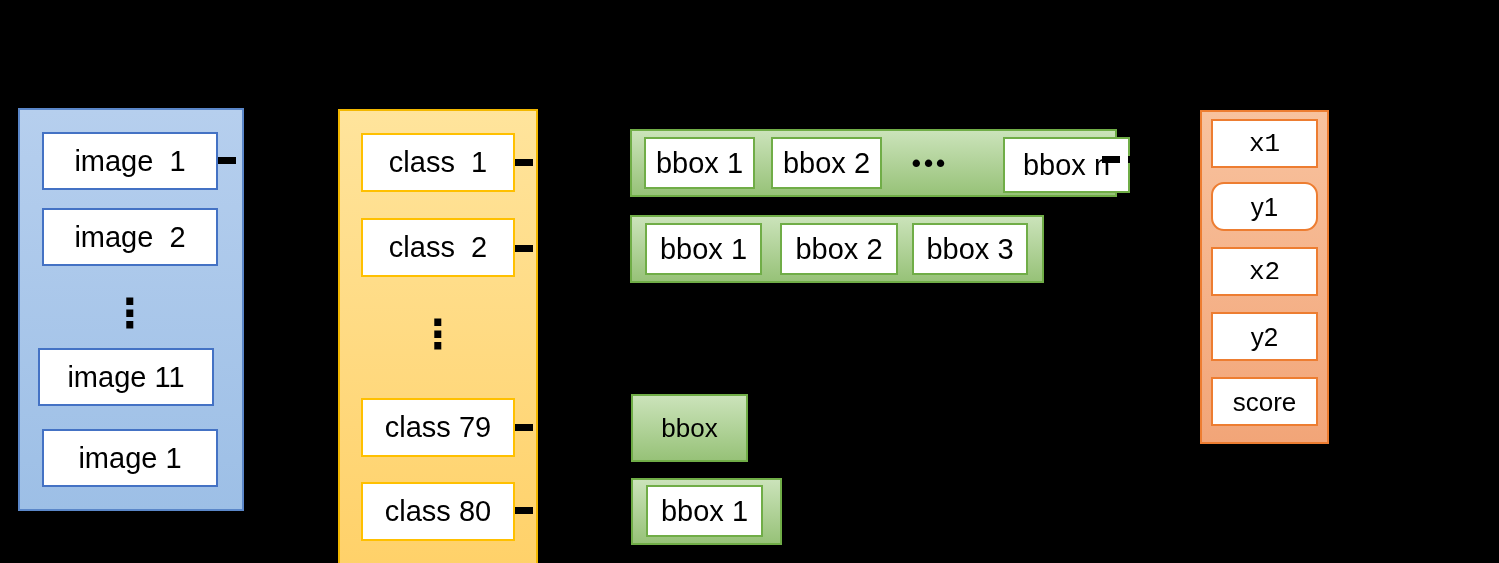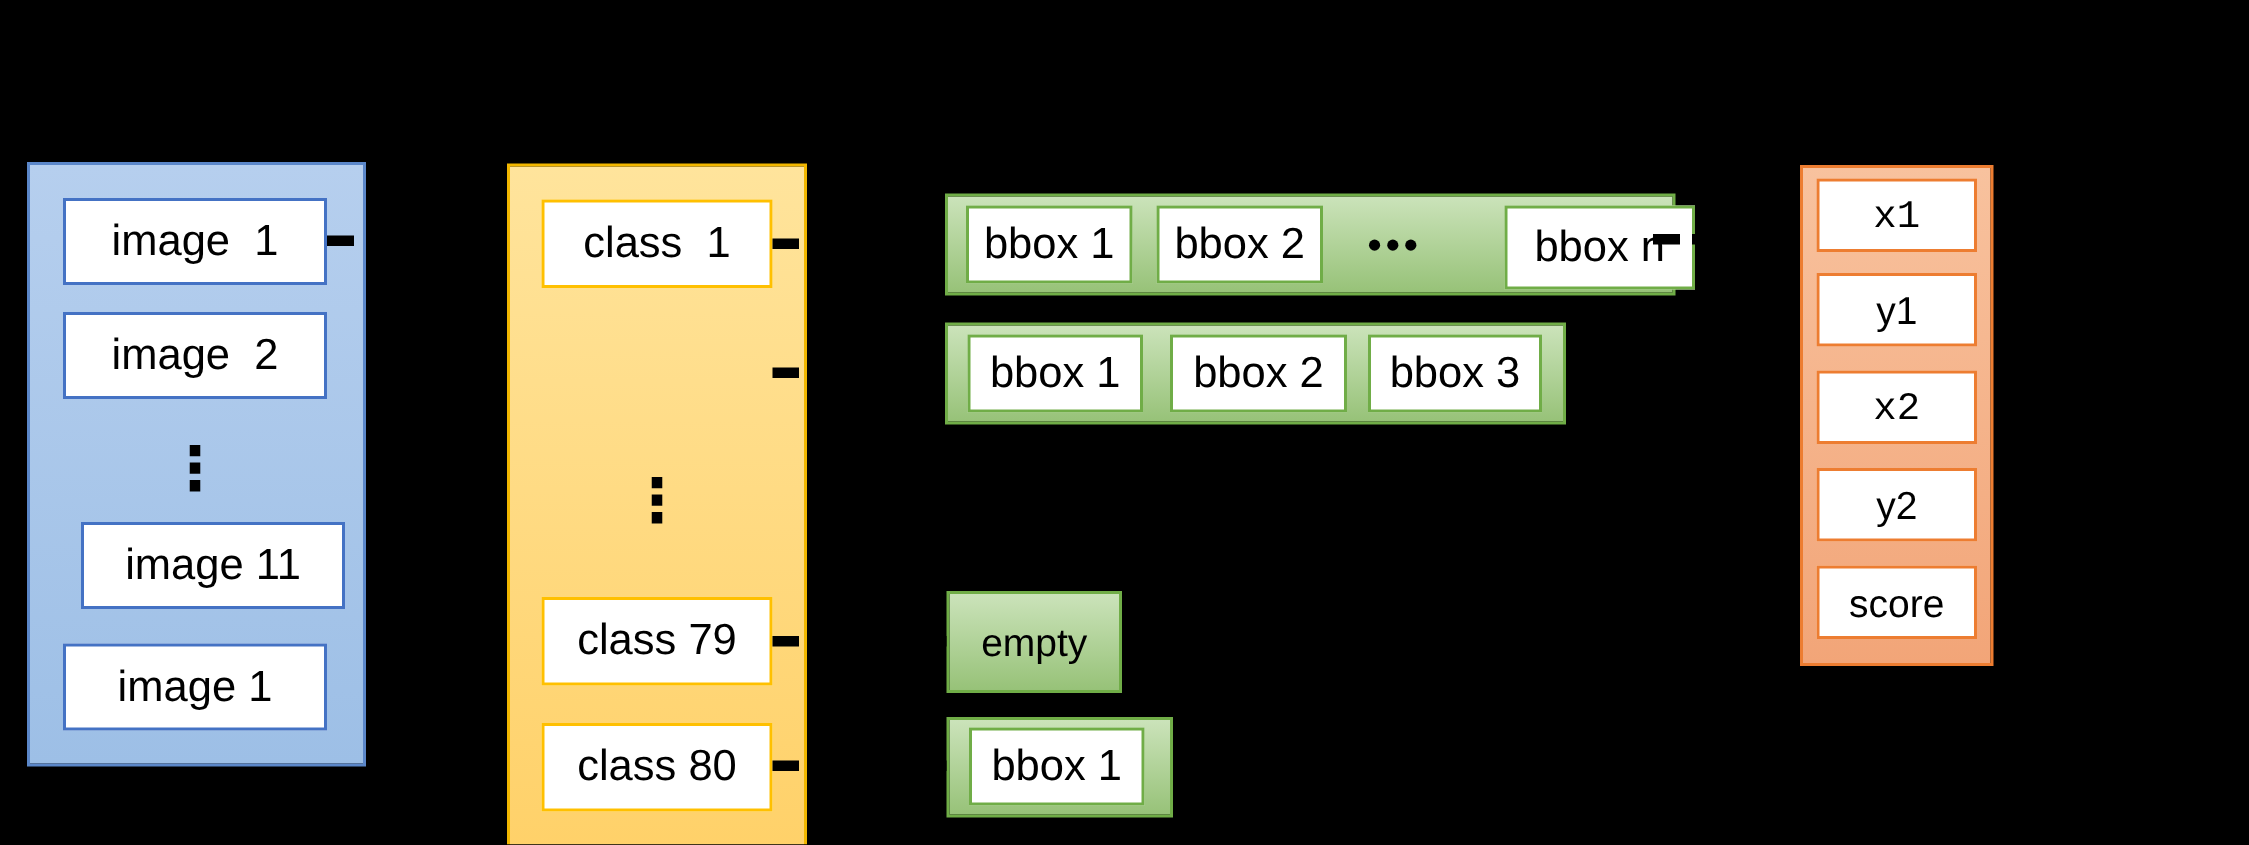--- a/index.html
+++ b/index.html
@@ -69,53 +69,54 @@
 </style>
 </head>
 <body>
 
 <div id="canvas">
 
   <div class="abs container-blue" style="left:18px; top:108px; width:226px; height:403px;">
     <div class="abs item b-blue" style="left:22px; top:22px; width:176px; height:58px;">image  1</div>
     <div class="abs item b-blue" style="left:22px; top:98px; width:176px; height:58px;">image  2</div>
     <div class="abs vdots" style="left:22px; top:178px; width:176px; height:50px;">⋮</div>
-    <div class="abs item b-blue" style="left:34px; top:238px; width:176px; height:58px;">image 11</div>
+    <div class="abs item b-blue" style="left:18px; top:238px; width:176px; height:58px;">image 11</div>
     <div class="abs item b-blue" style="left:22px; top:319px; width:176px; height:58px;">image 1</div>
   </div>
 
   <div class="abs container-yellow" style="left:338px; top:109px; width:200px; height:460px;">
     <div class="abs item b-yellow" style="left:21px; top:22px; width:154px; height:59px;">class  1</div>
+    <div class="abs item b-yellow" style="left:21px; top:107px; width:154px; height:59px;">class  2</div>
     <div class="abs vdots" style="left:21px; top:195px; width:154px; height:55px;">⋮</div>
     <div class="abs item b-yellow" style="left:21px; top:287px; width:154px; height:59px;">class 79</div>
     <div class="abs item b-yellow" style="left:21px; top:371px; width:154px; height:59px;">class 80</div>
   </div>
 
   <div class="abs container-green" style="left:630px; top:129px; width:487px; height:68px;">
     <div class="abs item b-green" style="left:12px; top:6px; width:111px; height:52px;">bbox 1</div>
     <div class="abs item b-green" style="left:139px; top:6px; width:111px; height:52px;">bbox 2</div>
     <div class="abs hdots" style="left:268px; top:0px; width:60px; height:64px;">•••</div>
     <div class="abs item b-green" style="left:343px; top:6px; width:127px; height:56px;margin-left:28px;">bbox n</div>
   </div>
 
   <div class="abs container-green" style="left:630px; top:215px; width:414px; height:68px;">
     <div class="abs item b-green" style="left:13px; top:6px; width:117px; height:52px;">bbox 1</div>
     <div class="abs item b-green" style="left:148px; top:6px; width:118px; height:52px;">bbox 2</div>
     <div class="abs item b-green" style="left:280px; top:6px; width:116px; height:52px;">bbox 3</div>
   </div>
 
-  <div class="abs container-green empty-green" style="left:631px; top:394px; width:117px; height:68px;">empty</div>
+  <div class="abs container-green empty-green" style="left:631px; top:394px; width:117px; height:68px;">bbox</div>
 
   <div class="abs container-green" style="left:631px; top:478px; width:151px; height:67px;">
     <div class="abs item b-green" style="left:13px; top:5px; width:117px; height:52px;">bbox 1</div>
   </div>
 
   <div class="abs container-orange" style="left:1200px; top:110px; width:129px; height:334px;">
     <div class="abs item b-orange fs26" style="left:9px; top:7px; width:107px; height:49px;font-family:Liberation Mono, monospace;">x1</div>
-    <div class="abs item b-orange fs26" style="left:9px; top:70px; width:107px; height:49px;">y1</div>
+    <div class="abs item b-orange fs26" style="left:9px; top:70px; width:107px; height:49px;border-radius:13px;">y1</div>
     <div class="abs item b-orange fs26" style="left:9px; top:135px; width:107px; height:49px;font-family:Liberation Mono, monospace;">x2</div>
     <div class="abs item b-orange fs26" style="left:9px; top:200px; width:107px; height:49px;">y2</div>
     <div class="abs item b-orange fs26" style="left:9px; top:265px; width:107px; height:49px;">score</div>
   </div>
 
   <div class="abs dash" style="left:218px; top:157px; width:120px;"></div>
   <div class="abs dash" style="left:515px; top:159px; width:115px;"></div>
   <div class="abs dash" style="left:515px; top:245px; width:115px;"></div>
   <div class="abs dash" style="left:515px; top:424px; width:116px;"></div>
   <div class="abs dash" style="left:515px; top:507px; width:116px;"></div>

